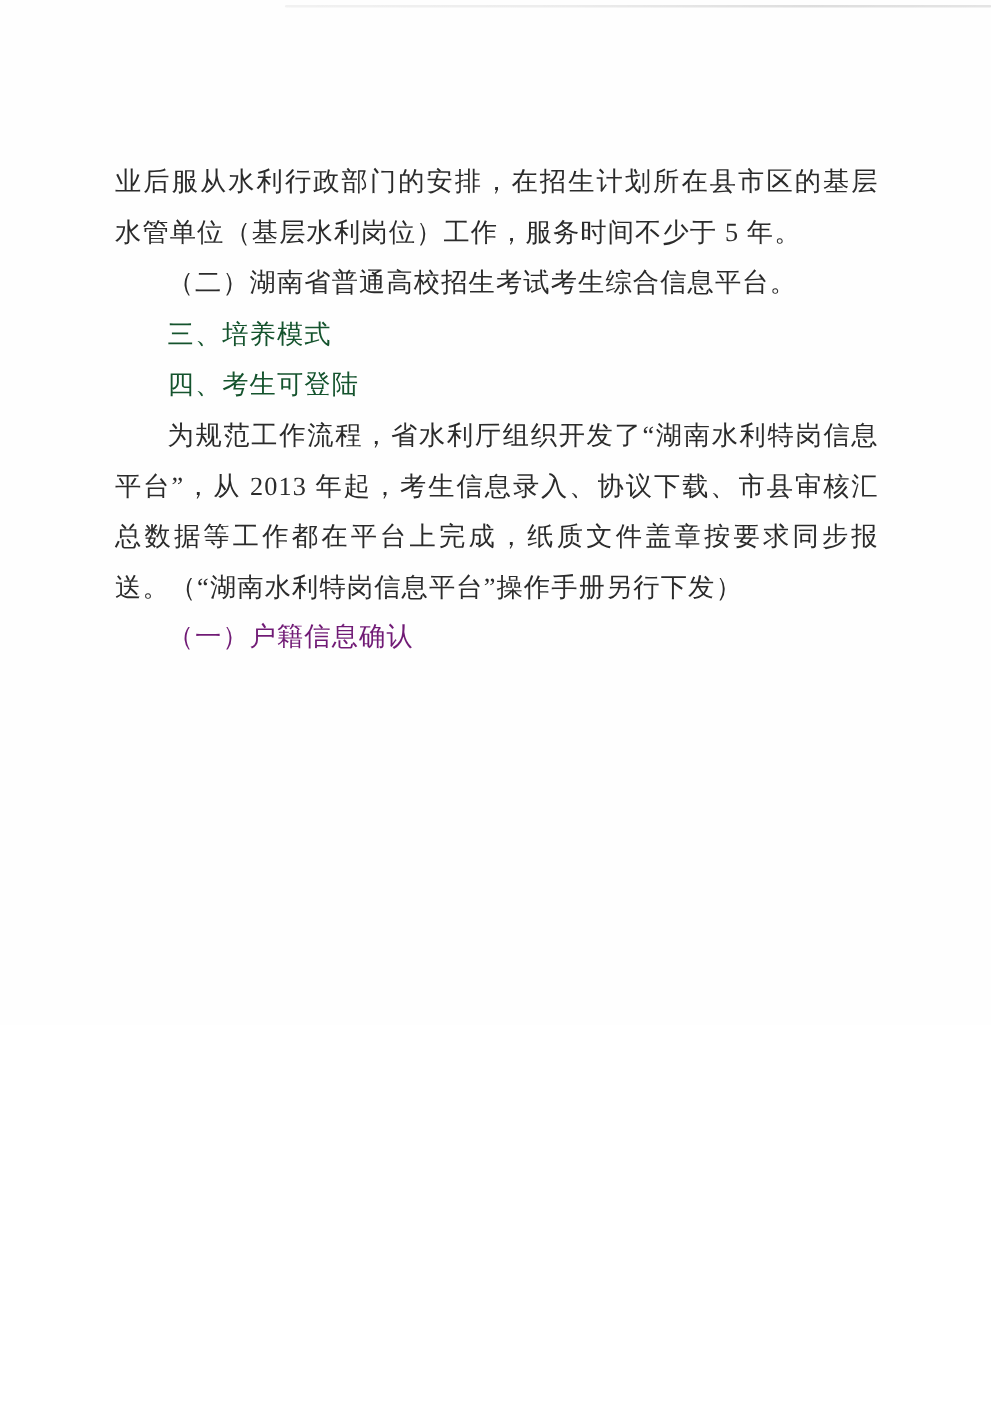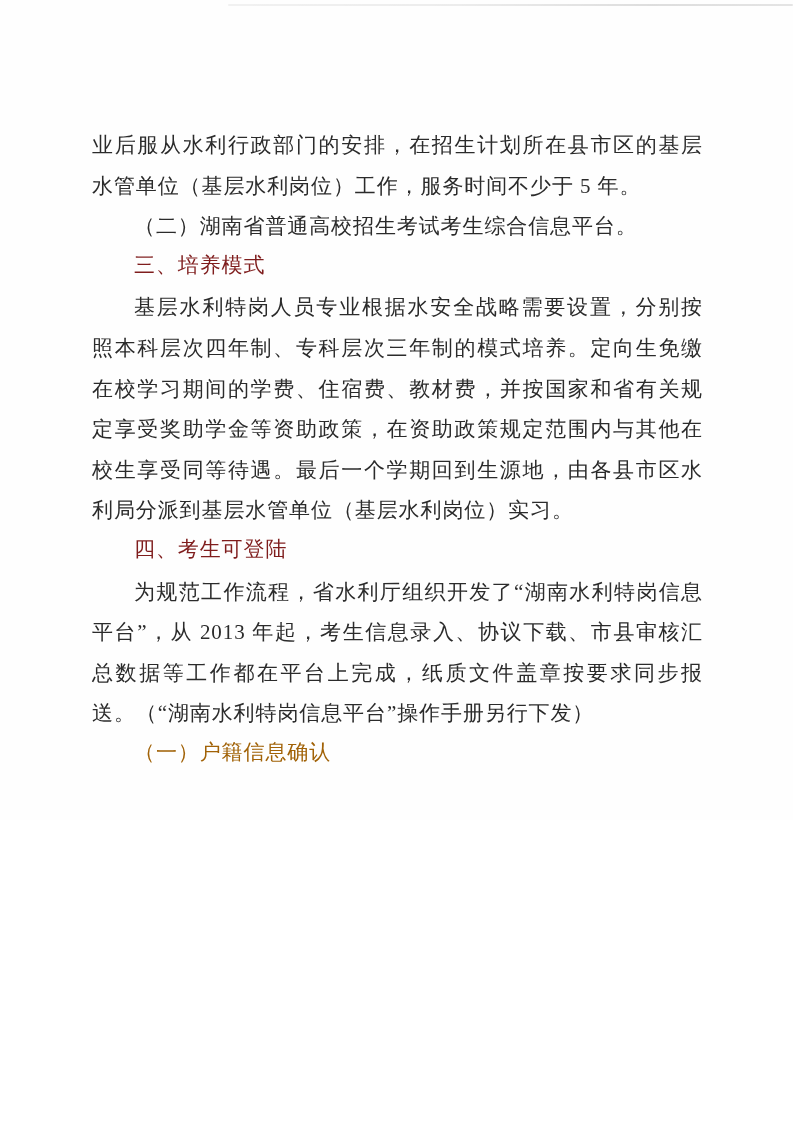--- a/index.html
+++ b/index.html
@@ -33,30 +33,30 @@
     text-align: justify;
   }
   .content p, .content h3, .content h4 {
     margin: 0;
     padding: 0;
     font-size: 21px;
     font-weight: normal;
   }
   .indent { text-indent: 2em; }
   .heading {
-    font-family: Liberation Mono, monospace;
+    font-family: Liberation Serif, serif;
     font-weight: 700;
     text-indent: 2em;
-    color: #7f1d1d;
+    color: #14532d;
   }
   .subheading {
-    font-family: Liberation Mono, monospace;
+    font-family: Liberation Sans, sans-serif;
     font-weight: 700;
     text-indent: 2em;
-    color: #a16207;
+    color: #701a75;
   }
   .page-number {
     position: absolute;
     top: 991px;
     right: 121px;
     font-size: 20px;
     letter-spacing: 2px;
     color: #333333;
     font-family: "Liberation Serif", "DejaVu Serif", serif;
   }
@@ -65,21 +65,20 @@
 <body>
 
 <div class="page">
 
   <div class="scan-line"></div>
 
   <div class="content">
     <p class="body">业后服从水利行政部门的安排，在招生计划所在县市区的基层水管单位（基层水利岗位）工作，服务时间不少于 5 年。</p>
     <p class="body indent">（二）湖南省普通高校招生考试考生综合信息平台。</p>
     <h3 class="heading">三、培养模式</h3>
-    <p class="body indent">基层水利特岗人员专业根据水安全战略需要设置，分别按照本科层次四年制、专科层次三年制的模式培养。定向生免缴在校学习期间的学费、住宿费、教材费，并按国家和省有关规定享受奖助学金等资助政策，在资助政策规定范围内与其他在校生享受同等待遇。最后一个学期回到生源地，由各县市区水利局分派到基层水管单位（基层水利岗位）实习。</p>
     <h3 class="heading">四、考生可登陆</h3>
     <p class="body indent">为规范工作流程，省水利厅组织开发了“湖南水利特岗信息平台”，从 2013 年起，考生信息录入、协议下载、市县审核汇总数据等工作都在平台上完成，纸质文件盖章按要求同步报送。（“湖南水利特岗信息平台”操作手册另行下发）</p>
     <h4 class="subheading">（一）户籍信息确认</h4>
   </div>
 
   <div class="page-number">— 3 —</div>
 
 </div>
 
 </body></html>

